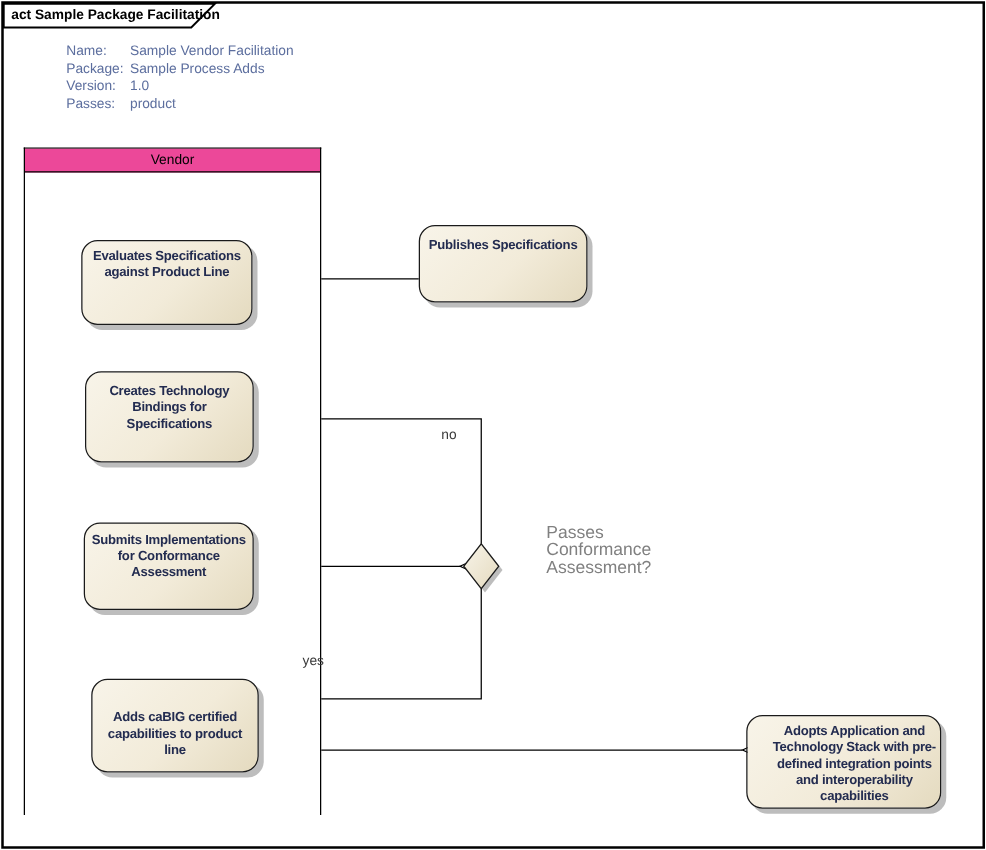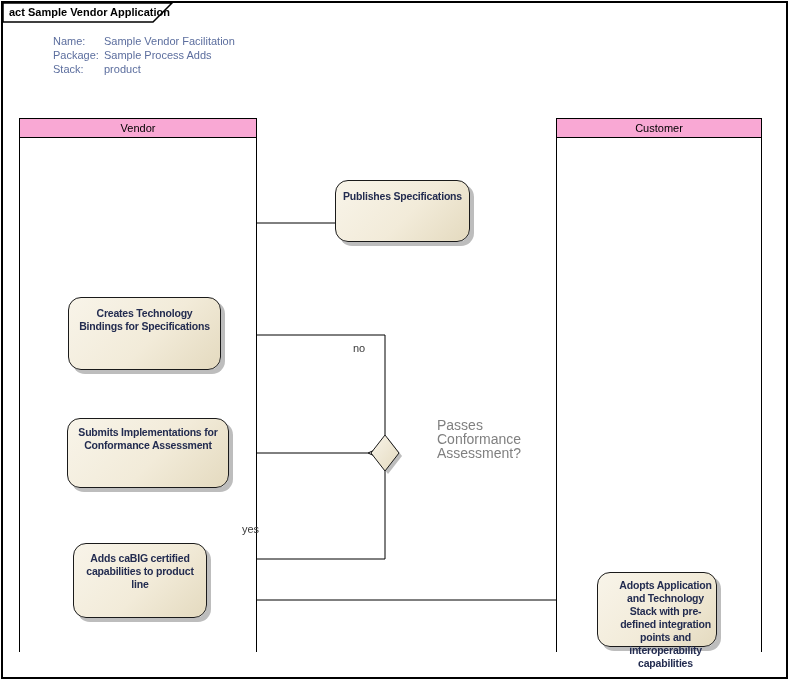--- a/index.html
+++ b/index.html
@@ -25,40 +25,40 @@
   .meta-label{ width:51px; }
   .meta-value{ white-space:nowrap; }
   
   .lane{
     position:absolute; top:118px; height:534px;
     border:1px solid #000; border-bottom:none; background:#fff; box-sizing:border-box;
   }
   .lane-header{
     height:18px; border-bottom:1px solid #000;
     display:flex; align-items:center; justify-content:center;
-    font-size:11px; color:#000; background:#f9a8d4;
+    font-size:11px; color:#000; background:#ec4899;
   }
   .lane-vendor{ left:19px;  width:238px; }
   .lane-cat{    left:264px; width:278px; }
   .lane-customer{ left:556px; width:206px; }
   
   .node{
     position:absolute; box-sizing:border-box;
     border:1px solid #1a1a1a; border-radius:13px;
     background:linear-gradient(135deg,#F8F4E9 0%,#F2EBD9 55%,#E4DABF 100%);
     box-shadow:4px 4px 0 #BDBDBD;
     font-size:10.5px; font-weight:bold; letter-spacing:-0.2px;
     color:#232C50; text-align:center; line-height:13px;
   }
   .n-evaluates{ left:65px;  top:192px; width:137px; height:68px; padding:6px 4px 0 4px; }
   .n-publishes{ left:335px; top:180px; width:135px; height:62px; padding:9px 3px 0 3px; }
-  .n-creates{   left:68px;  top:297px; width:153px; height:73px; padding:9px 6px 0 6px; }
-  .n-submits{   left:67px;  top:418px; width:162px; height:70px; padding:7px 4px 0 4px; }
-  .n-adds{      left:73px;  top:543px; width:134px; height:75px; padding:8px 5px 0 5px; }
-  .n-adopts{    left:597px; top:572px; width:120px; height:75px; padding:6px 1px 0 18px; }
+  .n-creates{   left:68px;  top:297px; width:135px; height:73px; padding:9px 6px 0 6px; }
+  .n-submits{   left:67px;  top:418px; width:136px; height:70px; padding:7px 4px 0 4px; }
+  .n-adds{      left:73px;  top:543px; width:134px; height:75px; padding:24px 5px 0 5px; }
+  .n-adopts{    left:597px; top:572px; width:156px; height:75px; padding:6px 1px 0 18px; }
   
   .lbl{ position:absolute; font-size:11px; color:#3a3a3a; }
   .lbl-no{  left:353px; top:342px;text-align:center; }
   .lbl-yes{ left:210px; top:523px;margin-left:32px; }
   .lbl-question{
     left:437px; top:418px; width:112px;
     color:#808080; line-height:14px; font-size:14px;
   }
   
   svg.overlay{ position:absolute; left:0; top:0; pointer-events:none; }
@@ -89,44 +89,46 @@
     <polyline class="hit" points="135,370 135,415" fill="none" stroke="#000" stroke-width="1" marker-end="url(#arr)"></polyline>
     <polyline class="hit" points="205,453 368,453" fill="none" stroke="#000" stroke-width="1" marker-end="url(#arr)"></polyline>
     <polyline class="hit" points="385,435 385,335 208,335" fill="none" stroke="#000" stroke-width="1" marker-end="url(#arr)"></polyline>
     <polyline class="hit" points="385,471 385,559 212,559" fill="none" stroke="#000" stroke-width="1" marker-end="url(#arr)"></polyline>
     <polyline class="hit" points="207,600 594,600" fill="none" stroke="#000" stroke-width="1" marker-end="url(#arr)"></polyline>
 
     <polygon points="374,456 388,438 402,456 388,474" fill="#BDBDBD"></polygon>
     <polygon class="hit" points="371,453 385,435 399,453 385,471" fill="url(#diamondGrad)" stroke="#1a1a1a" stroke-width="1"></polygon>
   </svg>
 
-  <div class="tab-label">act Sample Vendor Application</div>
+  <div class="tab-label">act Sample Package Facilitation</div>
 
   <div class="meta">
     <div class="meta-row">
       <span class="meta-label">Name:</span>
       <span class="meta-value">Sample Vendor Facilitation</span>
     </div>
     <div class="meta-row">
       <span class="meta-label">Package:</span>
       <span class="meta-value">Sample Process Adds</span>
     </div>
     <div class="meta-row">
-      <span class="meta-label">Stack:</span>
+      <span class="meta-label">Version:</span>
+      <span class="meta-value">1.0</span>
+    </div>
+    <div class="meta-row">
+      <span class="meta-label">Passes:</span>
       <span class="meta-value">product</span>
     </div>
   </div>
 
   <div class="lane lane-vendor">
     <div class="lane-header">Vendor</div>
   </div>
-  <div class="lane lane-customer">
-    <div class="lane-header">Customer</div>
-  </div>
 
+  <div class="node n-evaluates">Evaluates Specifications against Product Line</div>
   <div class="node n-publishes">Publishes Specifications</div>
   <div class="node n-creates">Creates Technology Bindings for Specifications</div>
   <div class="node n-submits">Submits Implementations for Conformance Assessment</div>
   <div class="node n-adds">Adds caBIG certified capabilities to product line</div>
   <div class="node n-adopts">Adopts Application and Technology Stack with pre-defined integration points and interoperability capabilities</div>
 
   <div class="lbl lbl-no">no</div>
   <div class="lbl lbl-yes">yes</div>
   <div class="lbl lbl-question">Passes Conformance Assessment?</div>
 

